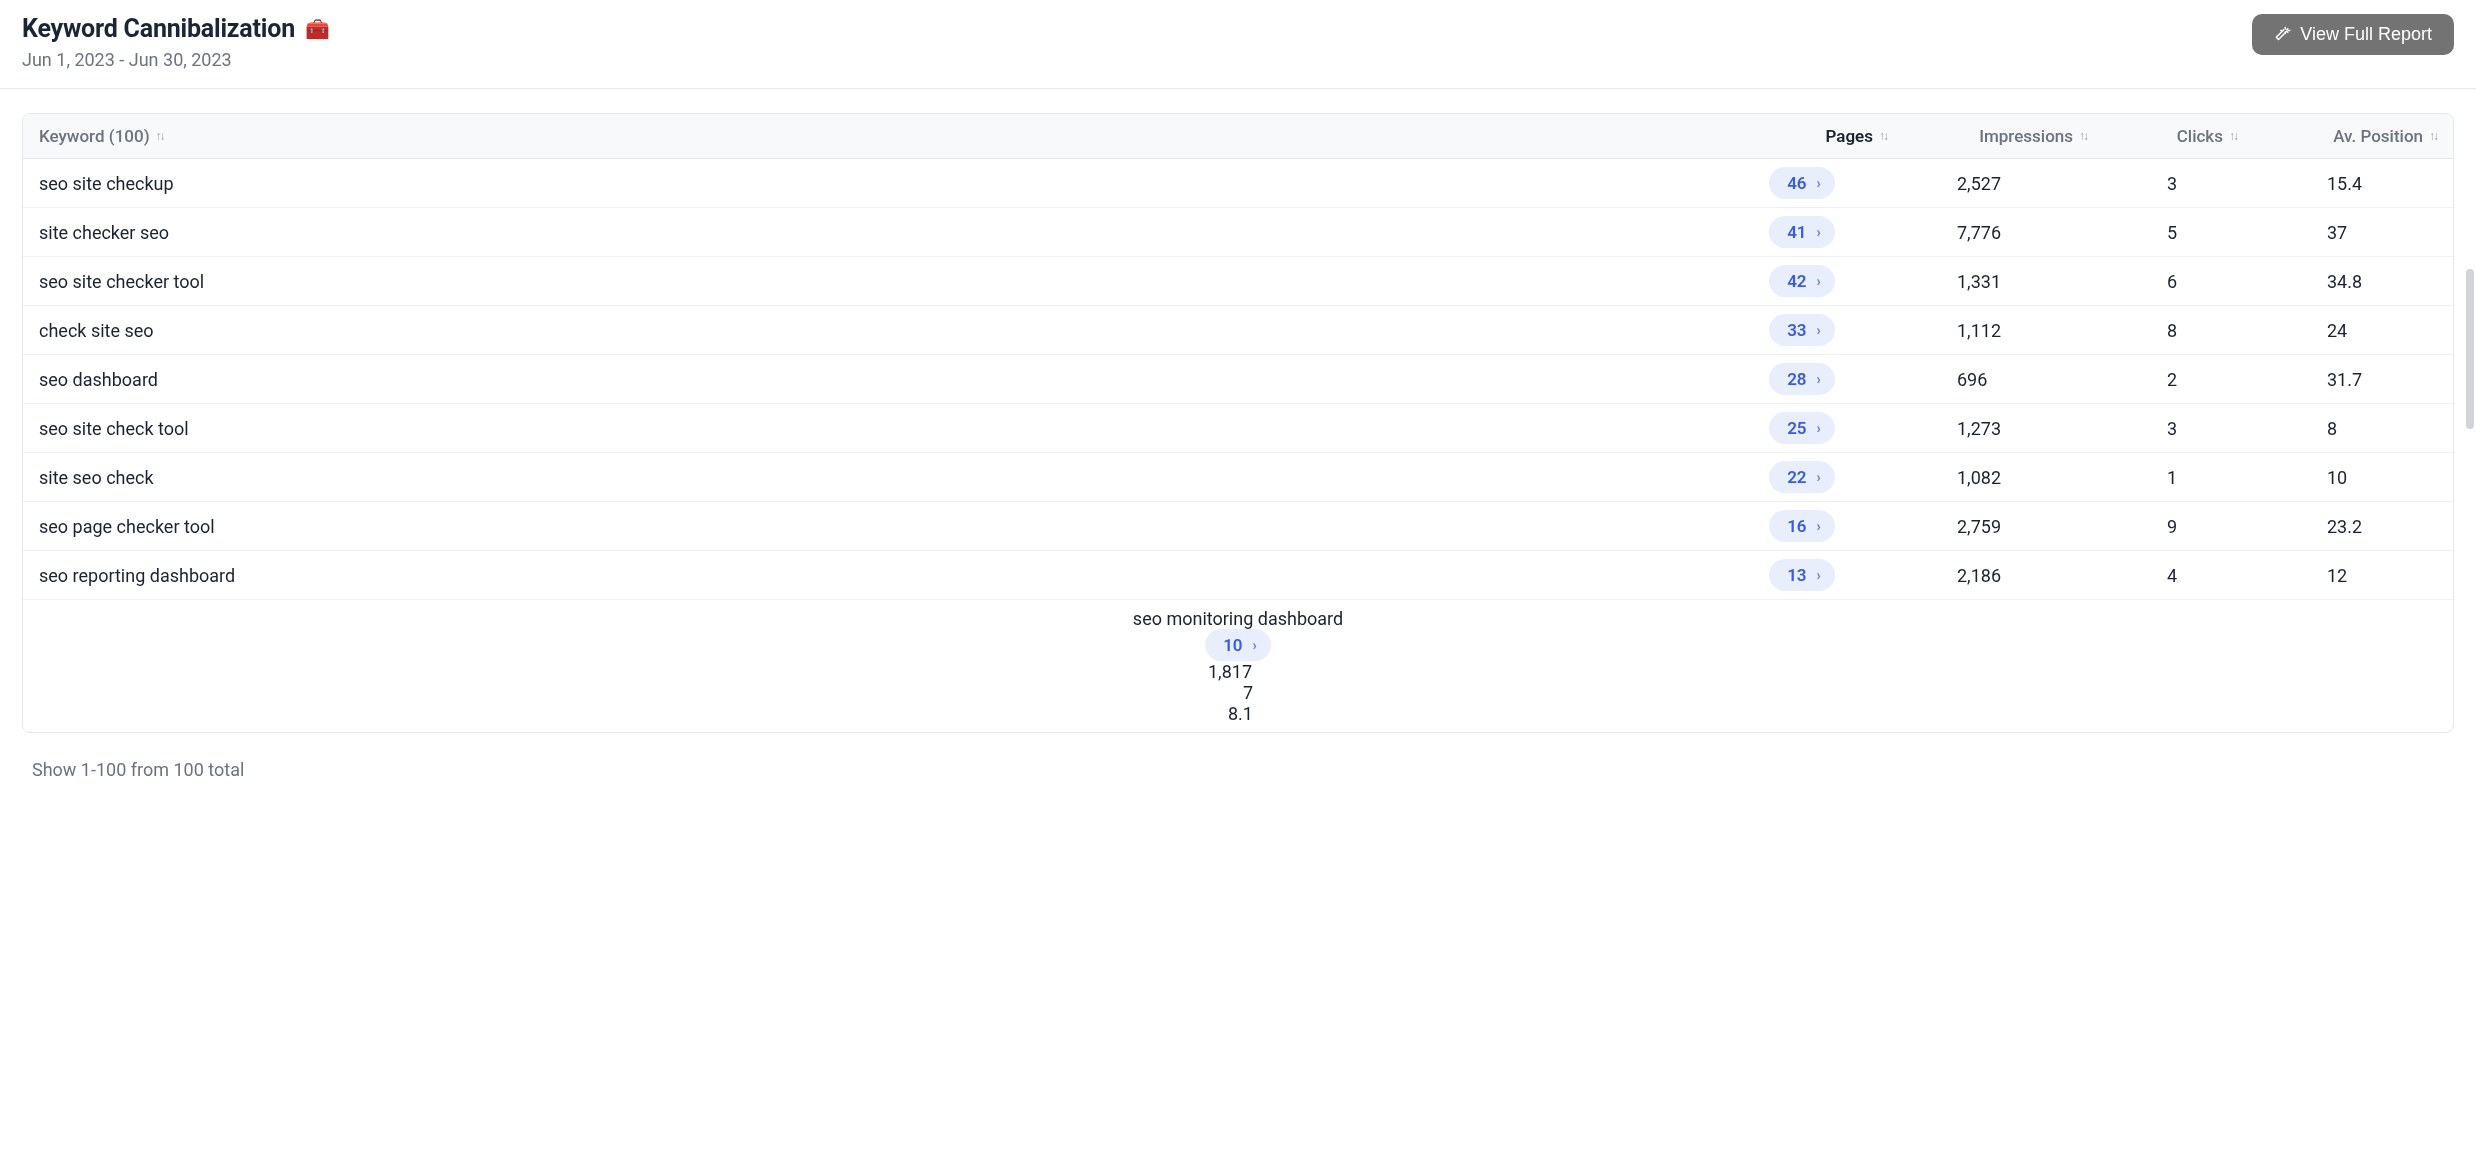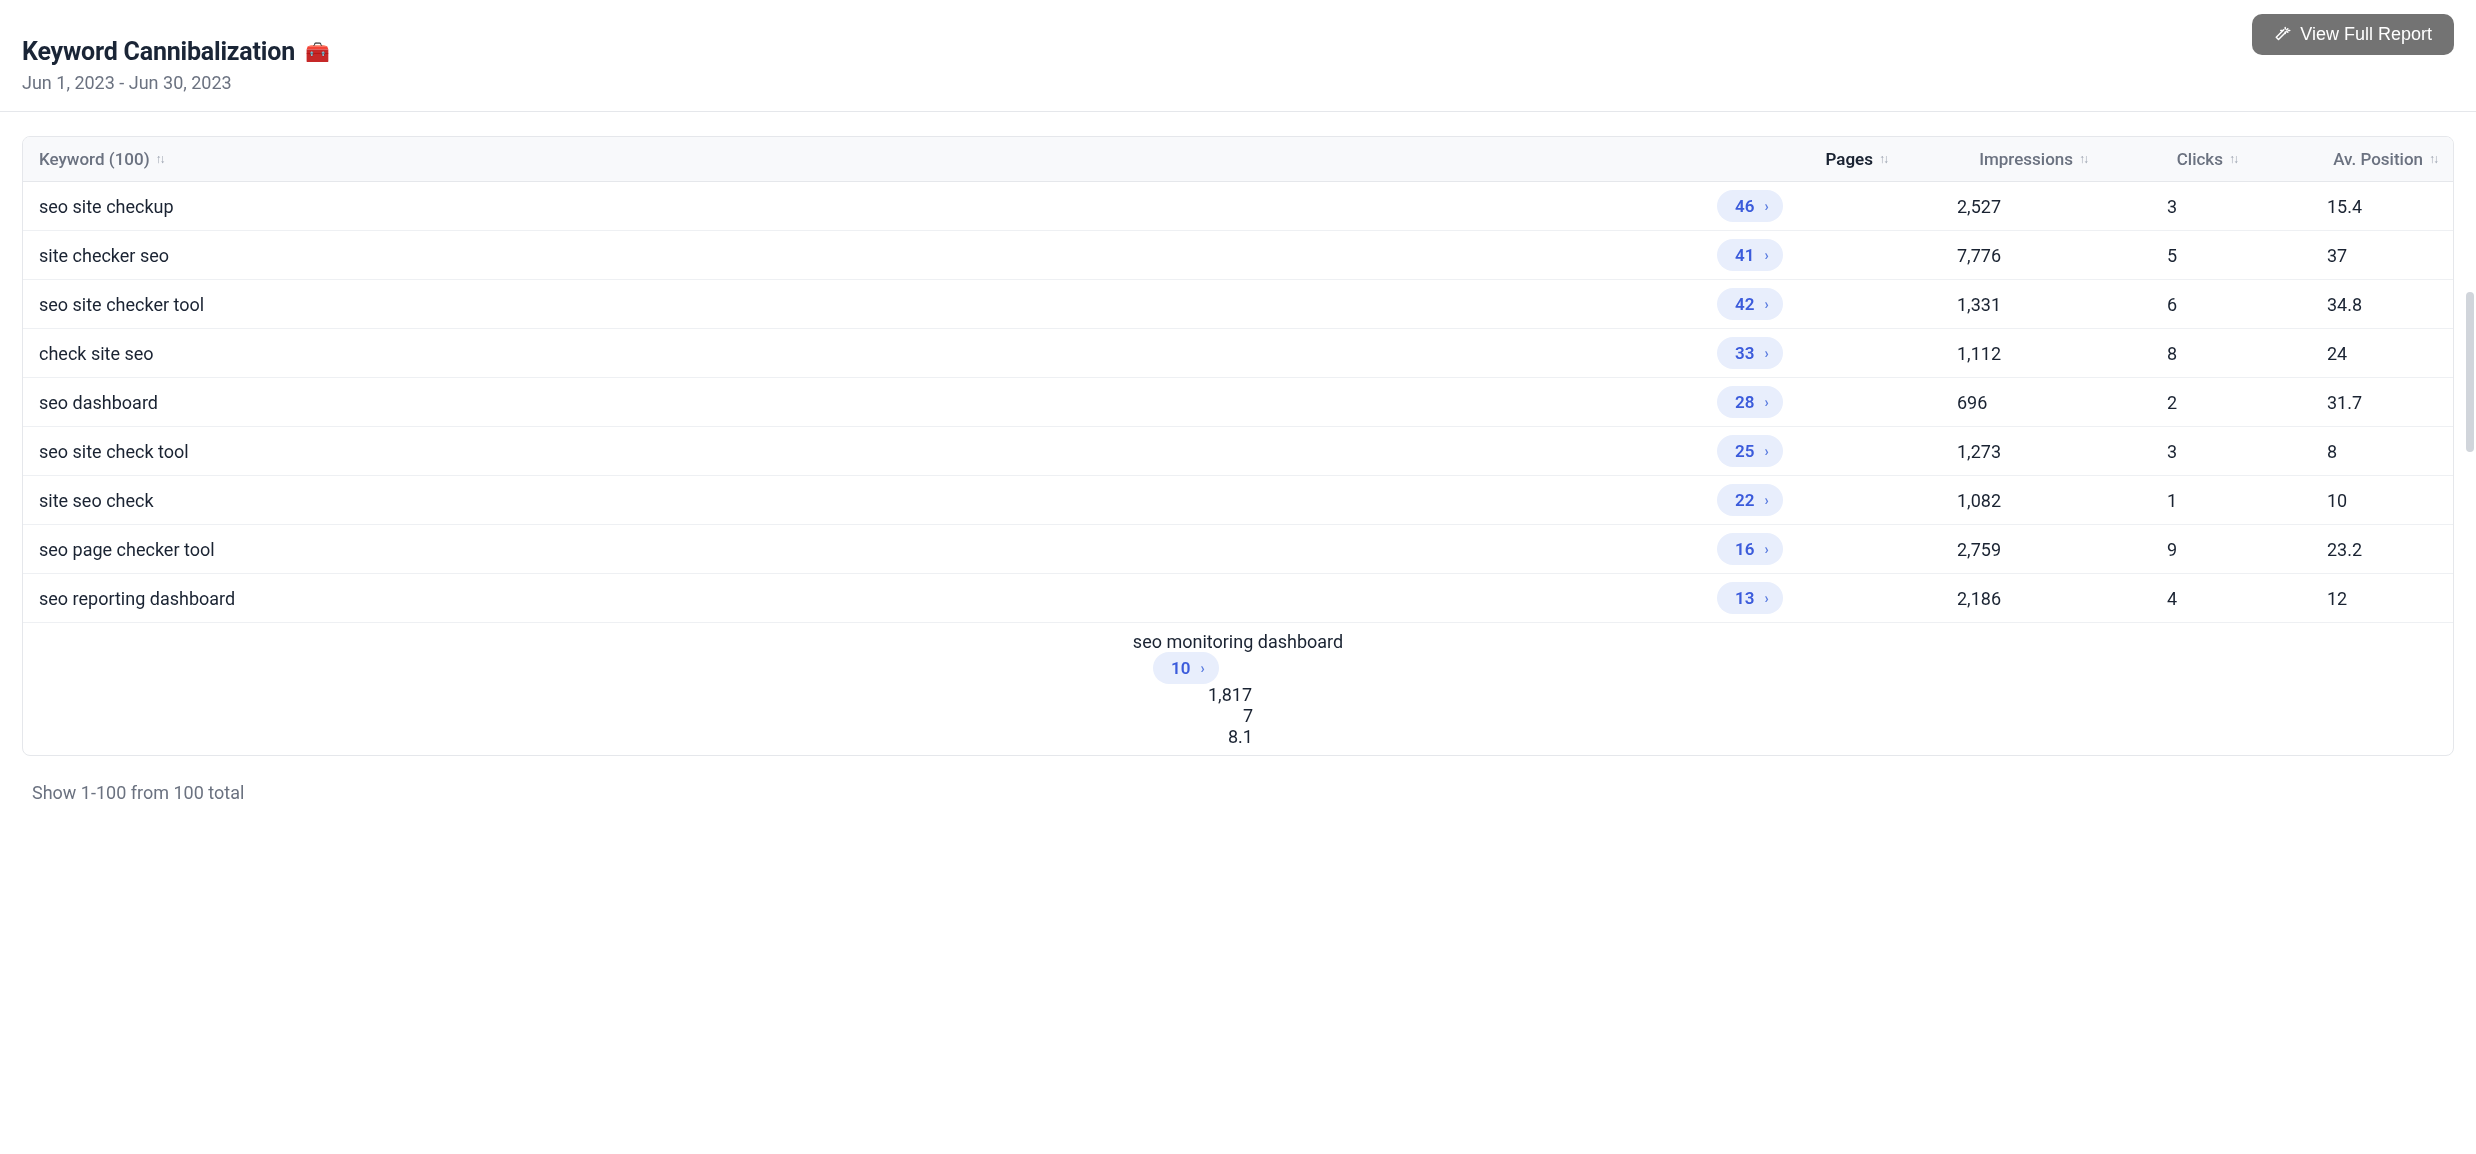--- a/index.html
+++ b/index.html
@@ -10,21 +10,21 @@
     font-size: 16px;
   }
   .container { width: 100%; }
   .header {
     display: flex;
     justify-content: space-between;
     align-items: flex-start;
     padding: 14px 22px 18px 22px;
     border-bottom: 1px solid #e5e7eb;
   }
-  .header-left { display: flex; flex-direction: column; gap: 6px; margin-top: 23px; }
+  .header-left { display: flex; flex-direction: column; gap: 6px; }
   .title-row { display: flex; align-items: center; gap: 10px; }
   .page-title {
     font-size: 25px;
     font-weight: 700;
     color: #1a2536;
     letter-spacing: -0.2px;
   }
   .title-icon { font-size: 20px; }
   .date-range {
     font-size: 18px;
@@ -79,21 +79,21 @@
   .col-position { width: 200px; justify-content: flex-end; text-align: right; }
   .trow {
     display: flex;
     align-items: center;
     padding: 8px 16px;
     border-bottom: 1px solid #eef0f3;
   }
   .trow:last-child { border-bottom: none; flex-direction: column; }
   .td { font-size: 18px; color: #1a2332; }
   .td.col-keyword { flex: 1 1 auto; }
-  .td.col-pages { width: 170px; display:flex; justify-content:flex-start; }
+  .td.col-pages { width: 170px; display:flex; justify-content:center; }
   .td.col-impressions { width: 200px; text-align: left; padding-left: 70px; }
   .td.col-clicks { width: 150px; text-align: left; padding-left: 80px; }
   .td.col-position { width: 200px; text-align: left; padding-left: 90px; }
   .pages-badge {
     display: inline-flex;
     align-items: center;
     gap: 10px;
     background: #e8eefc;
     color: #3b5bdb;
     border-radius: 999px;

